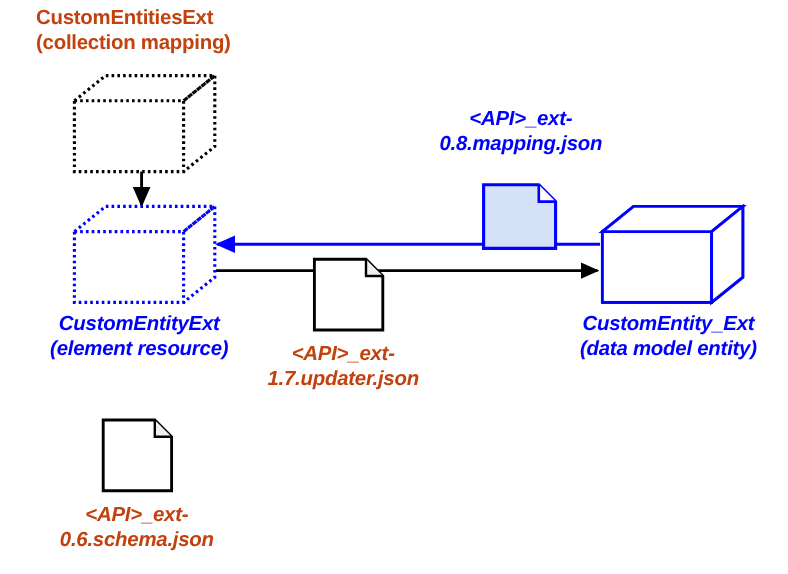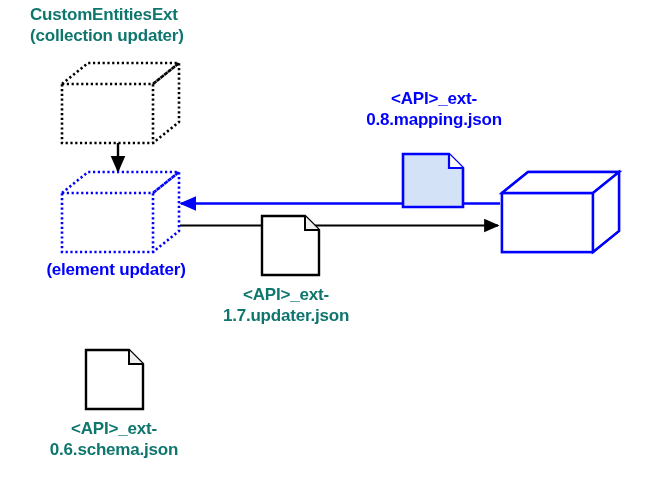--- a/index.html
+++ b/index.html
@@ -26,24 +26,24 @@
   }
   .label {
     position: absolute;
     font-family: "Liberation Sans", sans-serif;
     font-weight: bold;
     font-size: 17px;
     line-height: 21px;
     white-space: nowrap;
     letter-spacing: -0.2px;
   }
-  .label.black { color: #0f766e; }
+  .label.black { color: #c2410c; }
   .label.blue  { color: #0000ff; }
   .label .line { display: block; }
-  .center { text-align: center; }
+  .center { text-align: center; font-style: italic; }
 
   
   #label-collection   { left: 30px;  top: 4px;   text-align: left; }
   #label-element      { left: 16px;  top: 259px; width: 200px; }
   #label-datamodel    { left: 457px; top: 259px; width: 200px; }
   #label-mapping      { left: 334px; top: 88px;  width: 200px; }
   #label-updater      { left: 196px; top: 284px; width: 180px; }
   #label-schema       { left: 20px;  top: 418px; width: 188px; }
 </style>
 </head>
@@ -108,27 +108,32 @@
 
     <g>
       <path d="M 86 350 L 129 350 L 143 364 L 143 409 L 86 409 Z" fill="#ffffff" stroke="#000000" stroke-width="2.4" stroke-linejoin="miter"></path>
       <path d="M 129 350 L 129 364 L 143 364" fill="#f0f0f0" stroke="#000000" stroke-width="2"></path>
     </g>
 
   </svg>
 
   <div class="label black" id="label-collection">
     <span class="line">CustomEntitiesExt</span>
-    <span class="line">(collection updater)</span>
+    <span class="line">(collection mapping)</span>
   </div>
 
   <div class="label blue center" id="label-element">
-    <span class="line">(element updater)</span>
+    <span class="line">CustomEntityExt</span>
+    <span class="line">(element resource)</span>
   </div>
 
+  <div class="label blue center" id="label-datamodel">
+    <span class="line">CustomEntity_Ext</span>
+    <span class="line">(data model entity)</span>
+  </div>
 
   <div class="label blue center" id="label-mapping">
     <span class="line">&lt;API&gt;_ext-</span>
     <span class="line">0.8.mapping.json</span>
   </div>
 
   <div class="label black center" id="label-updater">
     <span class="line">&lt;API&gt;_ext-</span>
     <span class="line">1.7.updater.json</span>
   </div>

